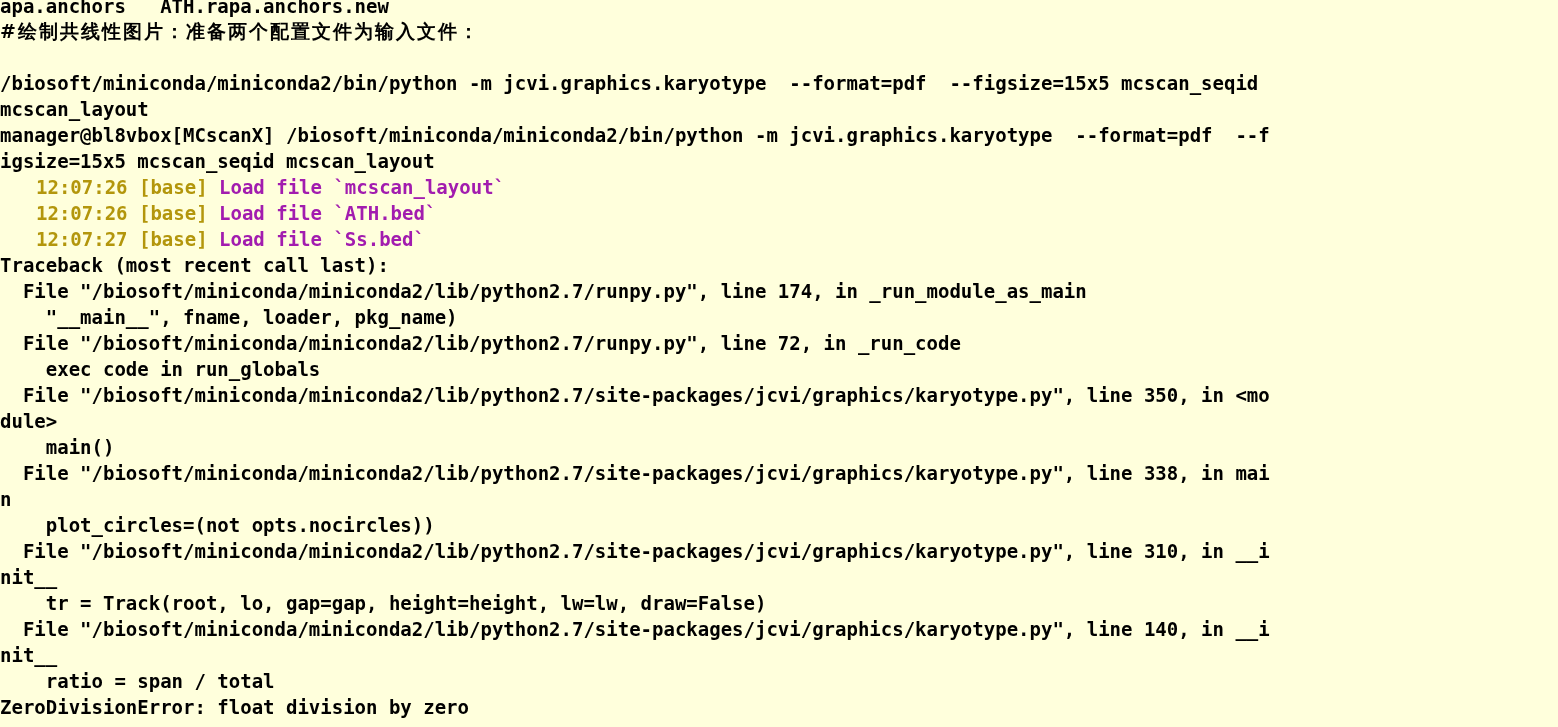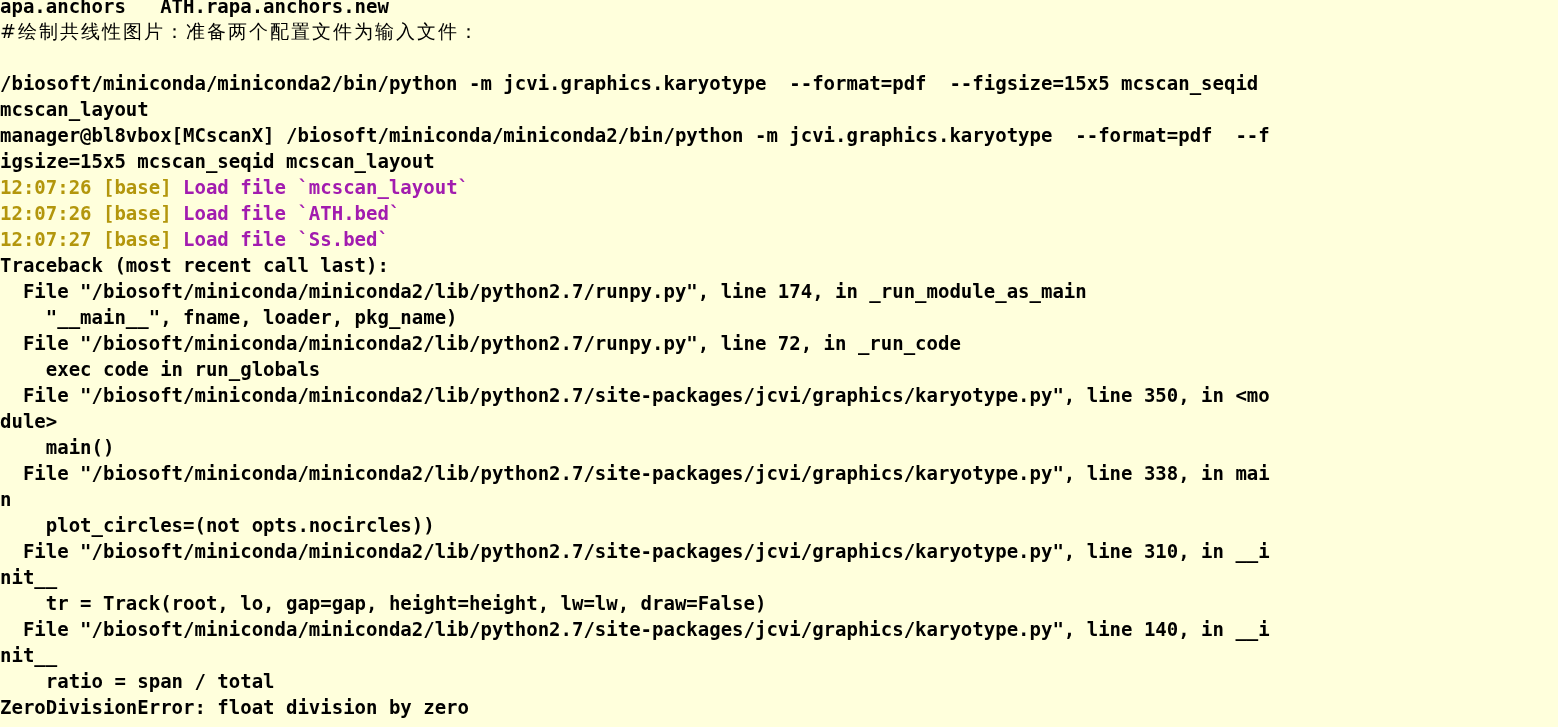--- a/index.html
+++ b/index.html
@@ -38,25 +38,25 @@
     font-variant-ligatures: none;
   }
   .term-line.first-line {
     height: 22px;
     min-height: 22px;
     line-height: 20px;
     margin-top: -4px;
   }
   .seg { white-space: pre; }
   .c-default { color: #000000; }
-  .c-time    { color: #b3960c; }
+  .c-time    { color: #b3960c; padding-left: 36px; }
   .c-msg     { color: #a21caf; }
   .c-blank   { color: transparent; }
   .cjk {
     font-family: "DejaVu Sans", "Liberation Sans", sans-serif;
-    font-weight: normal;
+    font-weight: bold;
     letter-spacing: 2px;
   }
 </style>
 </head>
 <body>
 
 <div id="terminal" style="background: rgb(255, 255, 220); color: rgb(0, 0, 0); font-size: 19px; line-height: 26px;"><div class="term-line first-line"><span class="seg c-default">apa.anchors   ATH.rapa.anchors.new</span></div><div class="term-line cjk"><span class="seg c-default">#绘制共线性图片：准备两个配置文件为输入文件：</span></div><div class="term-line"><span class="seg c-blank"> </span></div><div class="term-line"><span class="seg c-default">/biosoft/miniconda/miniconda2/bin/python -m jcvi.graphics.karyotype  --format=pdf  --figsize=15x5 mcscan_seqid</span></div><div class="term-line"><span class="seg c-default">mcscan_layout</span></div><div class="term-line"><span class="seg c-default">manager@bl8vbox[MCscanX] /biosoft/miniconda/miniconda2/bin/python -m jcvi.graphics.karyotype  --format=pdf  --f</span></div><div class="term-line"><span class="seg c-default">igsize=15x5 mcscan_seqid mcscan_layout</span></div><div class="term-line"><span class="seg c-time">12:07:26 [base] </span><span class="seg c-msg">Load file `mcscan_layout`</span></div><div class="term-line"><span class="seg c-time">12:07:26 [base] </span><span class="seg c-msg">Load file `ATH.bed`</span></div><div class="term-line"><span class="seg c-time">12:07:27 [base] </span><span class="seg c-msg">Load file `Ss.bed`</span></div><div class="term-line"><span class="seg c-default">Traceback (most recent call last):</span></div><div class="term-line"><span class="seg c-default">  File "/biosoft/miniconda/miniconda2/lib/python2.7/runpy.py", line 174, in _run_module_as_main</span></div><div class="term-line"><span class="seg c-default">    "__main__", fname, loader, pkg_name)</span></div><div class="term-line"><span class="seg c-default">  File "/biosoft/miniconda/miniconda2/lib/python2.7/runpy.py", line 72, in _run_code</span></div><div class="term-line"><span class="seg c-default">    exec code in run_globals</span></div><div class="term-line"><span class="seg c-default">  File "/biosoft/miniconda/miniconda2/lib/python2.7/site-packages/jcvi/graphics/karyotype.py", line 350, in &lt;mo</span></div><div class="term-line"><span class="seg c-default">dule&gt;</span></div><div class="term-line"><span class="seg c-default">    main()</span></div><div class="term-line"><span class="seg c-default">  File "/biosoft/miniconda/miniconda2/lib/python2.7/site-packages/jcvi/graphics/karyotype.py", line 338, in mai</span></div><div class="term-line"><span class="seg c-default">n</span></div><div class="term-line"><span class="seg c-default">    plot_circles=(not opts.nocircles))</span></div><div class="term-line"><span class="seg c-default">  File "/biosoft/miniconda/miniconda2/lib/python2.7/site-packages/jcvi/graphics/karyotype.py", line 310, in __i</span></div><div class="term-line"><span class="seg c-default">nit__</span></div><div class="term-line"><span class="seg c-default">    tr = Track(root, lo, gap=gap, height=height, lw=lw, draw=False)</span></div><div class="term-line"><span class="seg c-default">  File "/biosoft/miniconda/miniconda2/lib/python2.7/site-packages/jcvi/graphics/karyotype.py", line 140, in __i</span></div><div class="term-line"><span class="seg c-default">nit__</span></div><div class="term-line"><span class="seg c-default">    ratio = span / total</span></div><div class="term-line"><span class="seg c-default">ZeroDivisionError: float division by zero</span></div></div>
 
 </body></html>

